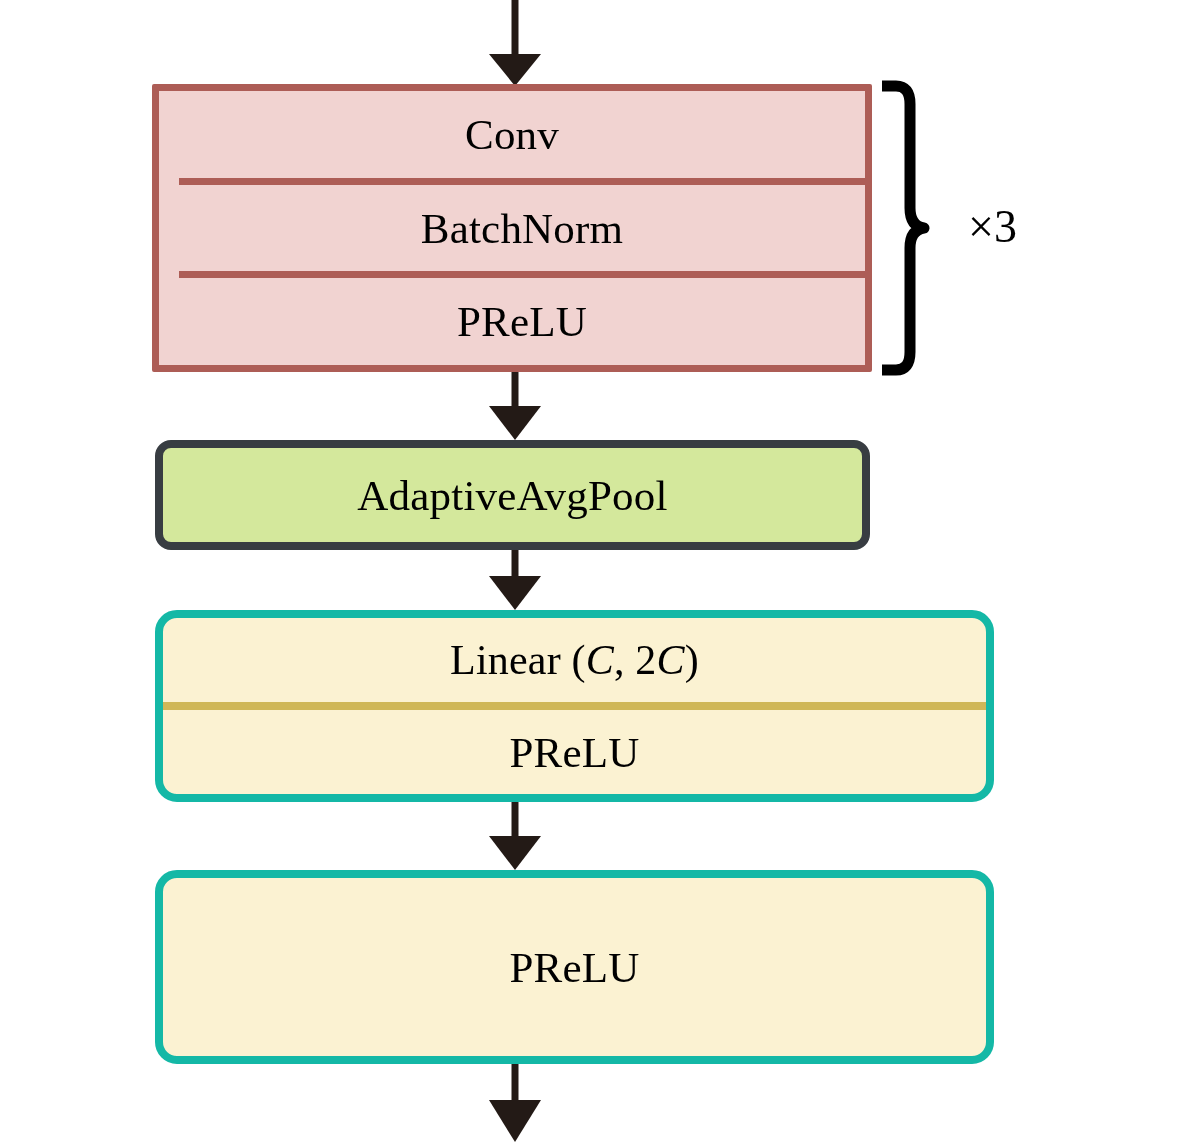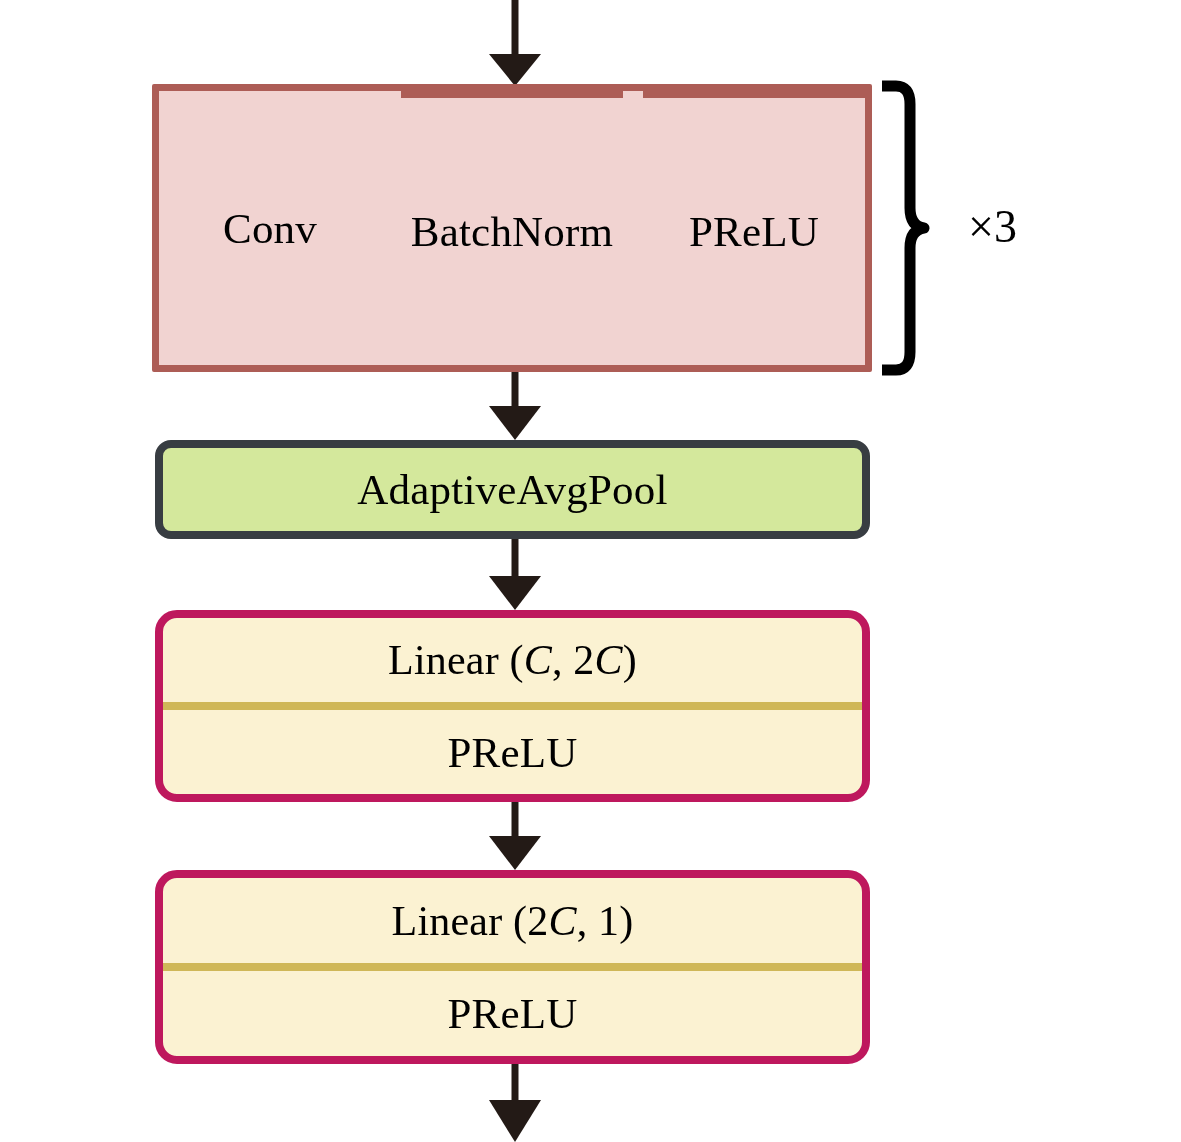--- a/index.html
+++ b/index.html
@@ -32,54 +32,54 @@
   
   .block-red {
     left: 152px;
     top: 84px;
     width: 720px;
     height: 288px;
     background: #f1d3d1;
     border: 7px solid #ad5d56;
     border-radius: 2px;
     display: flex;
-    flex-direction: row;
+    flex-direction: column;
   }
   .block-red .row {
     flex: 1 1 0;
     display: flex;
     align-items: center;
     justify-content: center;
     position: relative;
   }
   .block-red .row + .row {
     border-top: 7px solid #ad5d56;
     margin-left: 20px;
   }
 
   
   .block-green {
     left: 155px;
     top: 440px;
     width: 715px;
-    height: 99px;
+    height: 110px;
     background: #d4e89c;
     border: 8px solid #383d42;
     border-radius: 16px;
     display: flex;
     align-items: center;
     justify-content: center;
   }
 
   
   .block-yellow {
     left: 155px;
-    width: 715px;
+    width: 839px;
     background: #fbf2d2;
-    border: 8px solid #be185d;
+    border: 8px solid #14b8a6;
     border-radius: 22px;
     display: flex;
     flex-direction: column;
     overflow: hidden;
   }
   .block-yellow .row {
     flex: 1 1 0;
     display: flex;
     align-items: center;
     justify-content: center;
@@ -183,20 +183,17 @@
     <div class="row">
       <span class="label sm"><span>Linear (</span><span class="mathvar">C</span><span>, 2</span><span class="mathvar">C</span><span>)</span></span>
     </div>
     <div class="row">
       <span class="label">PReLU</span>
     </div>
   </div>
 
   <div class="block block-yellow" id="yellow2">
     <div class="row">
-      <span class="label sm"><span>Linear (2</span><span class="mathvar">C</span><span>, 1</span><span>)</span></span>
-    </div>
-    <div class="row">
       <span class="label">PReLU</span>
     </div>
   </div>
 
 </div>
 
 </body></html>

